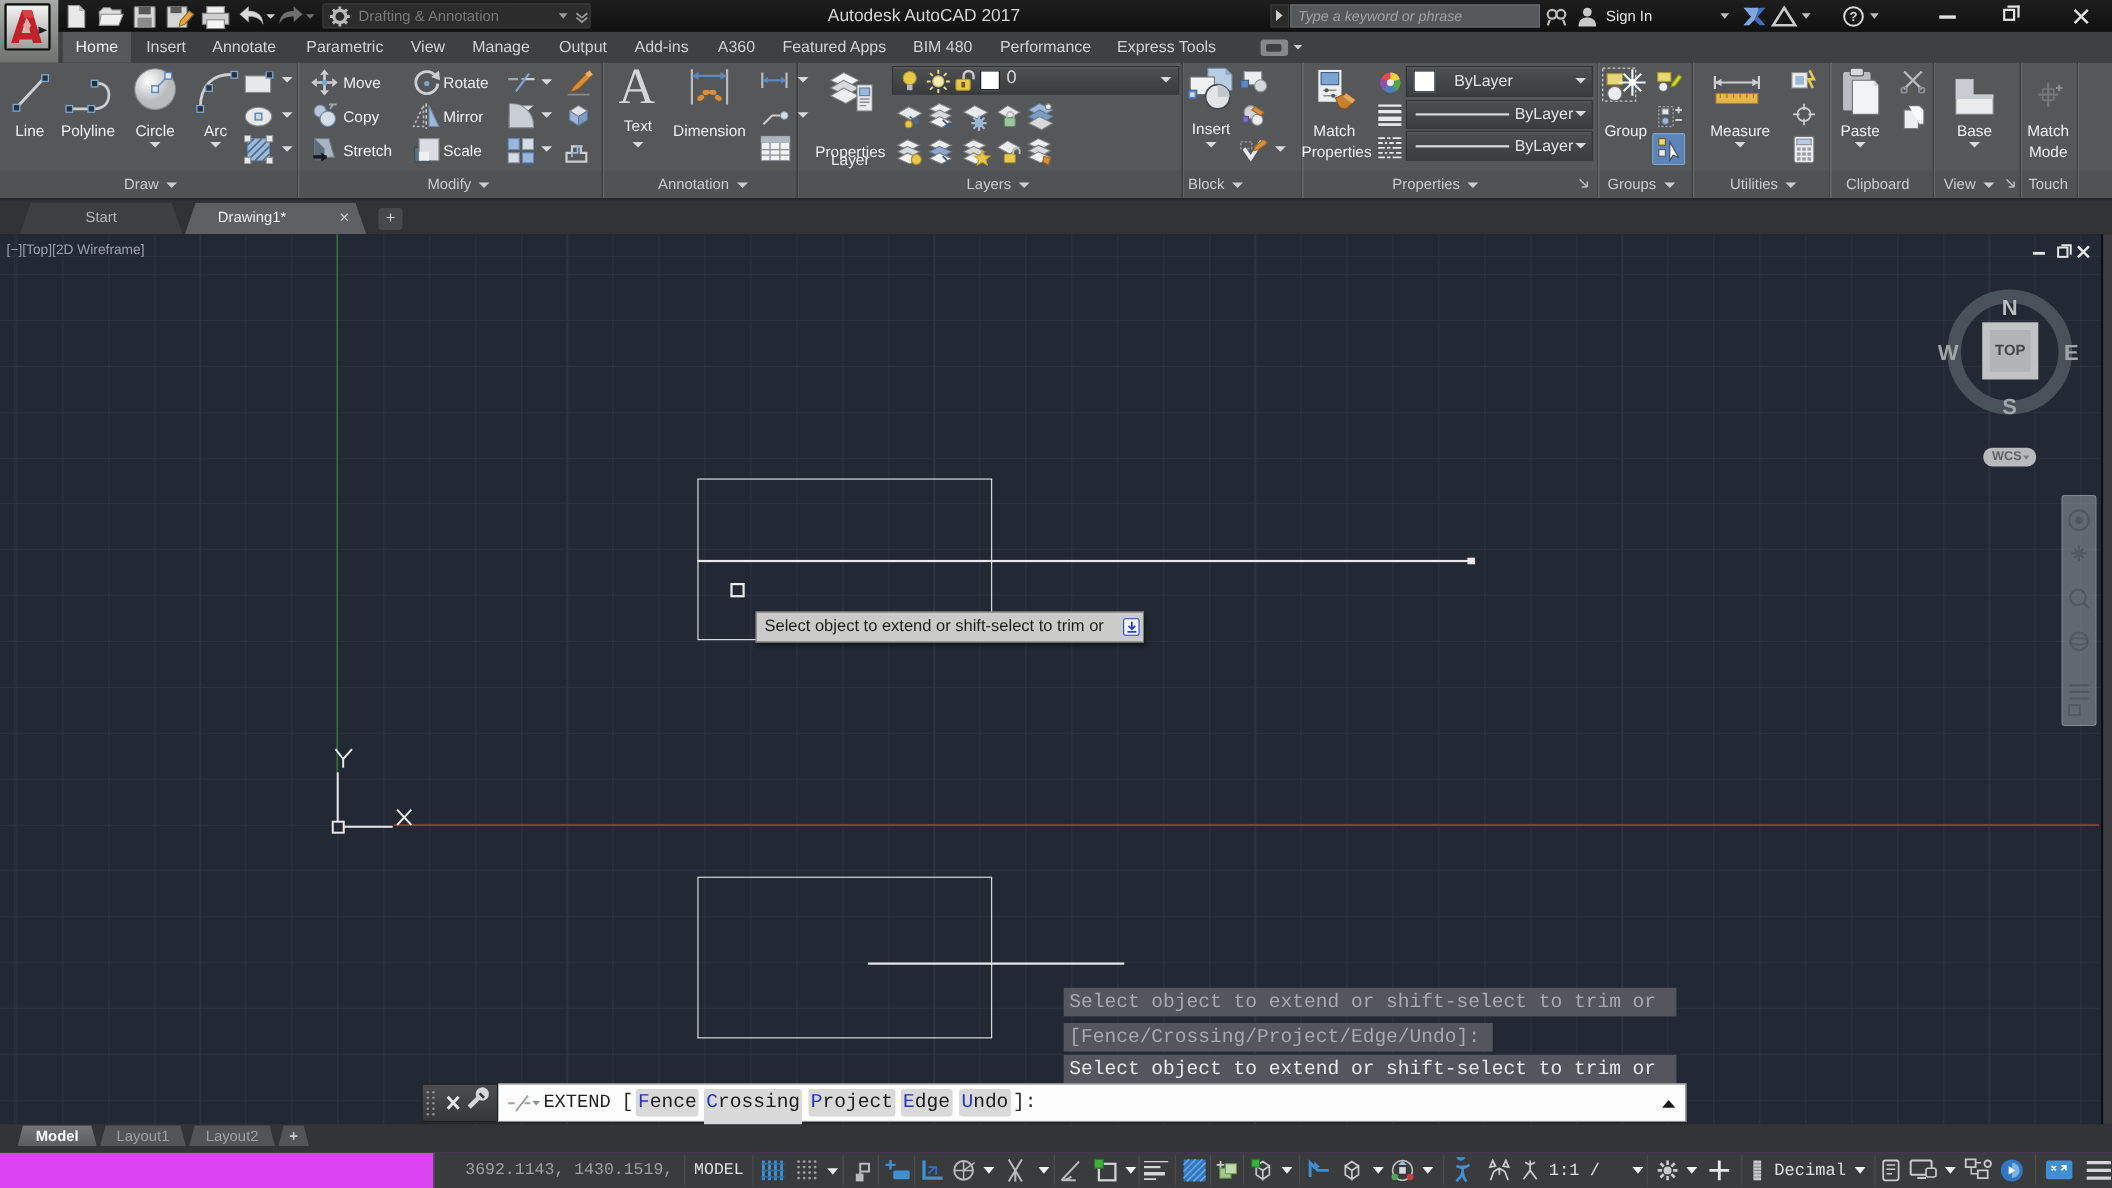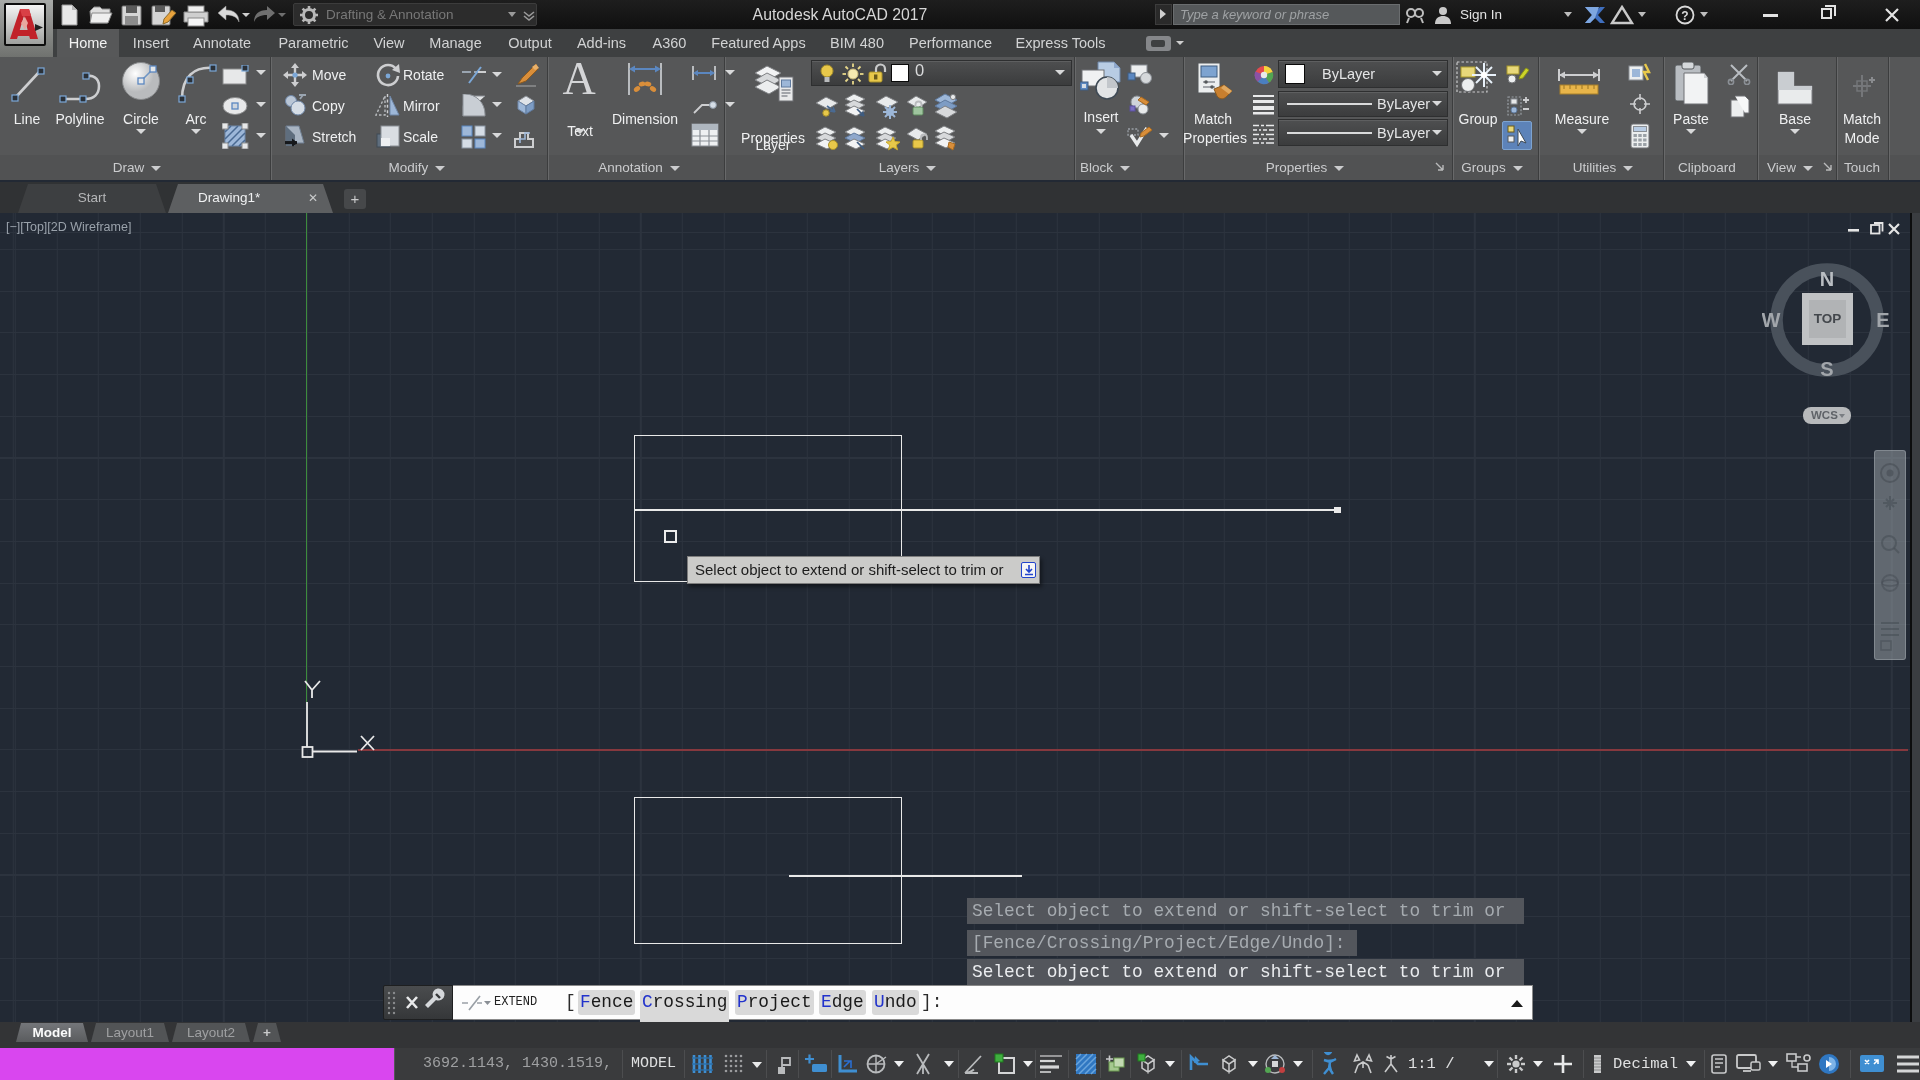--- a/index.html
+++ b/index.html
@@ -326,21 +326,21 @@
       <rect x="1" y="14" width="10" height="9" fill="#d5dde6" stroke="#8a95a2"></rect>
       <rect x="14" y="14" width="10" height="9" fill="#9db7d8" stroke="#5b87c0"></rect>
     </svg>
     <div class="dropA" style="left:492px;top:76px;"></div>
     <svg class="abs" style="left:512px;top:66px" width="28" height="26" viewBox="0 0 28 26">
       <path d="M3 24 v-8 h5 v-6 h8 v6 h5 v8 z" fill="none" stroke="#cdced0" stroke-width="2"></path>
       <path d="M8 20 v-4 h5 v-6 h5" fill="none" stroke="#9db7d8" stroke-width="1.6"></path>
     </svg>
 
     <div class="abs" style="left:558px;top:0px;width:42px;height:44px;color:#d4d5d7;font-size:46px;line-height:44px;text-align:center;font-family:'Liberation Serif',serif;">A</div>
-    <div class="biglbl" style="left:556px;top:66px;width:48px;">Text</div>
+    <div class="biglbl" style="left:556px;top:49px;width:48px;">Text</div>
     <div class="dropA" style="left:575px;top:72px;"></div>
     <svg class="abs" style="left:625px;top:4px" width="40" height="42" viewBox="0 0 40 42">
       <line x1="4" y1="2" x2="4" y2="34" stroke="#b9bcbf" stroke-width="2"></line>
       <line x1="36" y1="2" x2="36" y2="34" stroke="#b9bcbf" stroke-width="2"></line>
       <line x1="7" y1="8" x2="33" y2="8" stroke="#5b87c0" stroke-width="2"></line>
       <path d="M4 8 l6 -3.5 v7 z M36 8 l-6 -3.5 v7 z" fill="#5b87c0"></path>
       <g fill="#d98e3a">
         <ellipse cx="12" cy="28" rx="3.4" ry="2.4" transform="rotate(-35 12 28)"></ellipse>
         <ellipse cx="17" cy="23" rx="3.4" ry="2.4" transform="rotate(-10 17 23)"></ellipse>
         <ellipse cx="23" cy="23" rx="3.4" ry="2.4" transform="rotate(10 23 23)"></ellipse>
@@ -749,21 +749,21 @@
         <path d="M23 11 l10 11 M33 11 l-10 11" stroke="#e8e9ea" stroke-width="2.6"></path>
         <path d="M44 22 l8 -8 a6 6 0 1 0 -3 -3 l-8 8 z" fill="#d5d8db"></path>
         <path d="M52 8 l4 4" stroke="#353739" stroke-width="2.4"></path>
       </svg>
     </div>
     <div class="abs" style="left:70px;top:0;width:1080px;height:35px;background:#fdfdfd;border:1px solid #8a8a8a;border-left:none;">
       <svg class="abs" style="left:8px;top:9px" width="30" height="16" viewBox="0 0 30 16">
         <path d="M1 8 h6 M16 8 h5 M19 1 L8 15" fill="none" stroke="#9aa0a6" stroke-width="1.7"></path>
         <path d="M23 6 l3.5 4 l3.5 -4 z" fill="#8a8f95"></path>
       </svg>
-      <div class="abs" style="left:41px;top:0;height:33px;line-height:33px;font-family:'Liberation Mono',monospace;font-size:12px;color:#222;white-space:pre;">EXTEND</div>
+      <div class="abs" style="left:41px;top:0;height:33px;line-height:33px;font-family:'Liberation Mono',monospace;font-size:17px;color:#222;white-space:pre;">EXTEND</div>
       <div class="abs" style="left:112px;top:0;height:33px;line-height:33px;font-family:'Liberation Mono',monospace;font-size:17.8px;color:#2b2b2b;white-space:pre;">[</div>
       <div class="abs" style="left:125px;top:4px;height:25px;line-height:25px;background:#d9d9d9;border-radius:3px;padding:0 2px;font-family:'Liberation Mono',monospace;font-size:17.8px;"><span style="color:#2233cc;">F</span><span style="color:#1a1a1a;">ence</span></div>
       <div class="abs" style="left:187px;top:4px;height:41px;line-height:25px;background:#d9d9d9;border-radius:3px;padding:0 2px;font-family:'Liberation Mono',monospace;font-size:17.8px;"><span style="color:#2233cc;">C</span><span style="color:#1a1a1a;">rossing</span></div>
       <div class="abs" style="left:282px;top:4px;height:25px;line-height:25px;background:#d9d9d9;border-radius:3px;padding:0 2px;font-family:'Liberation Mono',monospace;font-size:17.8px;"><span style="color:#2233cc;">P</span><span style="color:#1a1a1a;">roject</span></div>
       <div class="abs" style="left:366px;top:4px;height:25px;line-height:25px;background:#d9d9d9;border-radius:3px;padding:0 2px;font-family:'Liberation Mono',monospace;font-size:17.8px;"><span style="color:#2233cc;">E</span><span style="color:#1a1a1a;">dge</span></div>
       <div class="abs" style="left:419px;top:4px;height:25px;line-height:25px;background:#d9d9d9;border-radius:3px;padding:0 2px;font-family:'Liberation Mono',monospace;font-size:17.8px;"><span style="color:#2233cc;">U</span><span style="color:#1a1a1a;">ndo</span></div>
       <div class="abs" style="left:468px;top:0;height:33px;line-height:33px;font-family:'Liberation Mono',monospace;font-size:17.8px;color:#2b2b2b;white-space:pre;">]:</div>
       <div class="abs" style="left:1058px;top:14px;width:0;height:0;border-left:6px solid transparent;border-right:6px solid transparent;border-bottom:7px solid #1a1a1a;"></div>
     </div>
   </div>

